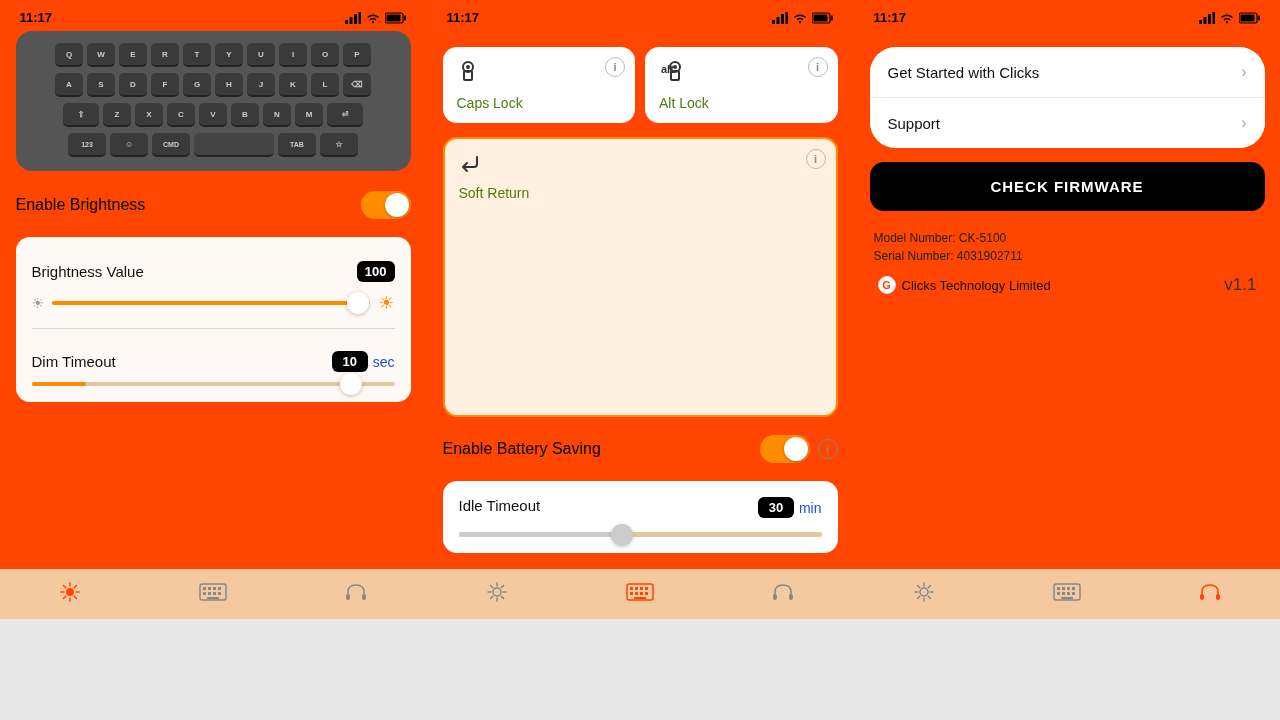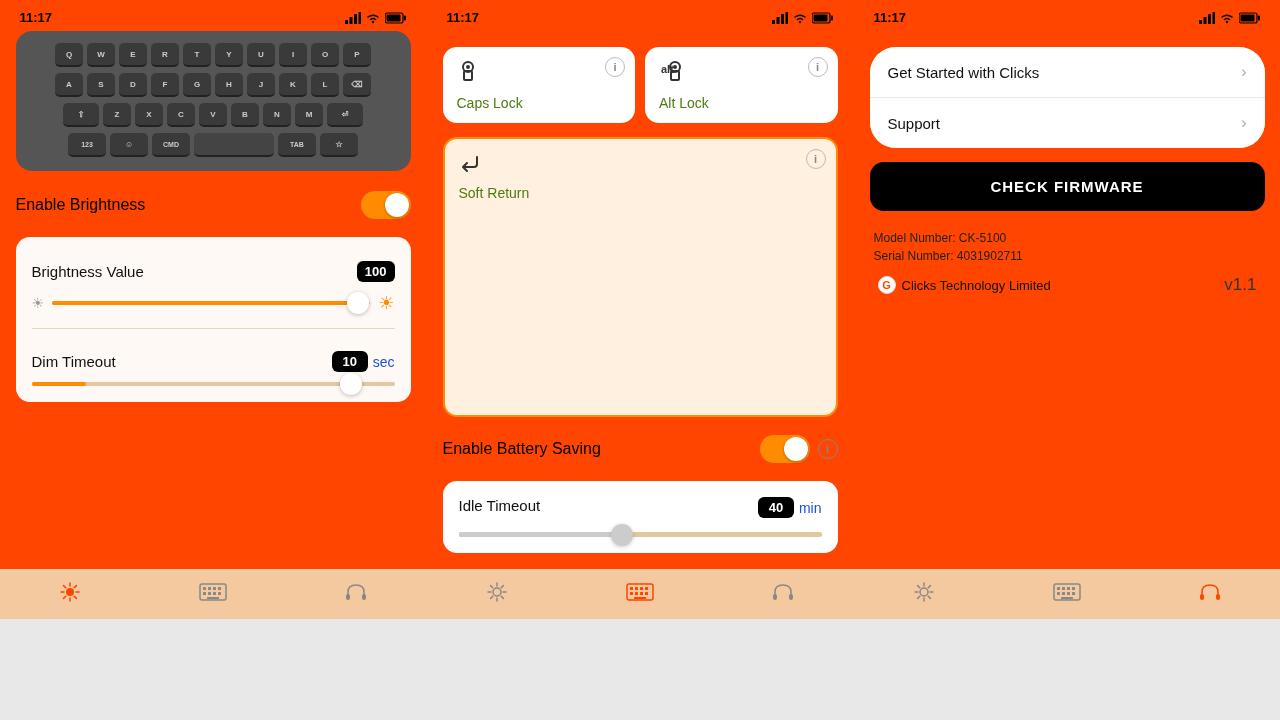--- a/index.html
+++ b/index.html
@@ -613,21 +613,21 @@
             <div class="toggle-thumb"></div>
           </div>
           <div class="key-card-info" style="position:static;border-color:#888;">i</div>
         </div>
       </div>
 
       <div class="idle-card">
         <div class="idle-header">
           <span class="slider-label">Idle Timeout</span>
           <div class="value-with-unit">
-            <span class="value-badge">40</span>
+            <span class="value-badge">30</span>
             <span class="unit-text">min</span>
           </div>
         </div>
         <div class="slider-track-container">
           <div class="slider-track" style="height:5px;background:#e0c8a0;">
             <div class="slider-fill" style="width:45%;background:#ccc;"></div>
             <div class="slider-thumb" style="left:calc(45% - 11px);background:#ccc;box-shadow:0 1px 4px rgba(0,0,0,0.2);"></div>
           </div>
         </div>
       </div>

